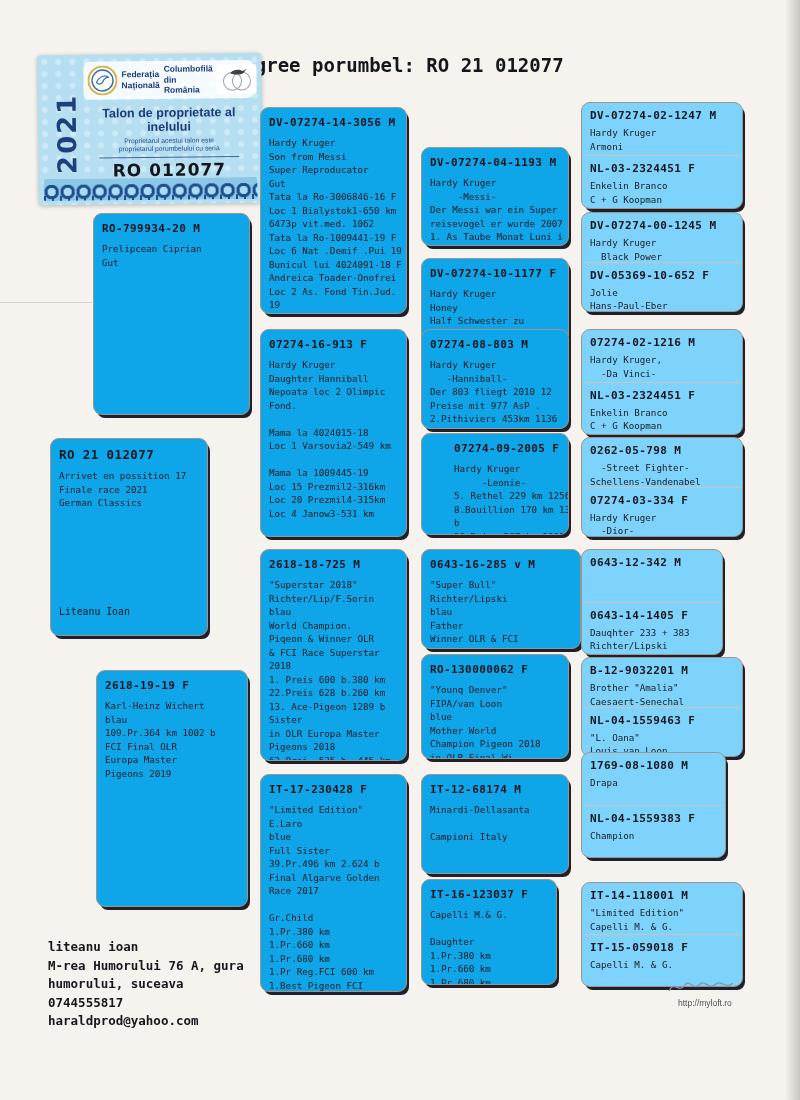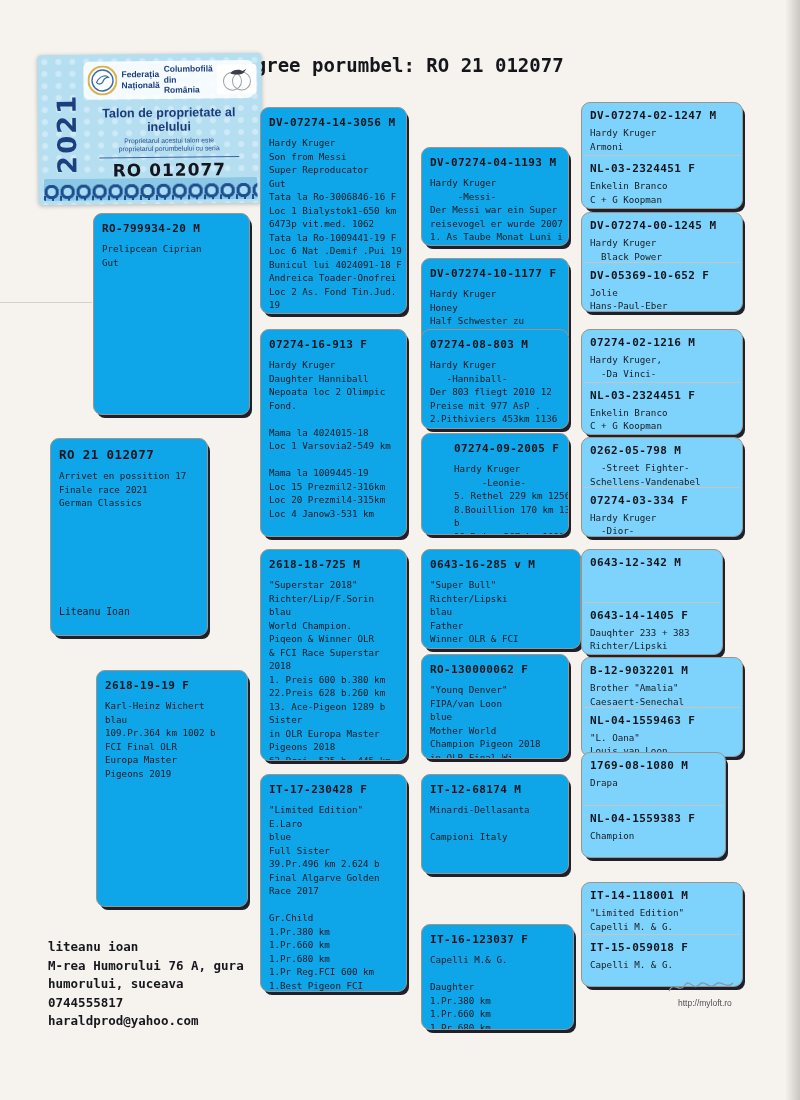--- a/index.html
+++ b/index.html
@@ -277,21 +277,21 @@
 Mother World
 Champion Pigeon 2018
 in OLR Final Wi</div>
   </div>
   <div class="pbox" style="left:421px;top:774px;width:148px;height:100px;">
     <div class="pid">IT-12-68174 M</div>
     <div class="ptext">Minardi-Dellasanta
 
 Campioni Italy</div>
   </div>
-  <div class="pbox" style="left:421px;top:924px;width:153px;height:106px;">
+  <div class="pbox" style="left:421px;top:879px;width:136px;height:106px;">
     <div class="pid">IT-16-123037 F</div>
     <div class="ptext">Capelli M.&amp; G.
 
 Daughter
 1.Pr.380 km
 1.Pr.660 km
 1.Pr.680 km</div>
   </div>
 
   <div class="gbox" style="left:581px;top:102px;width:162px;height:107px;">

